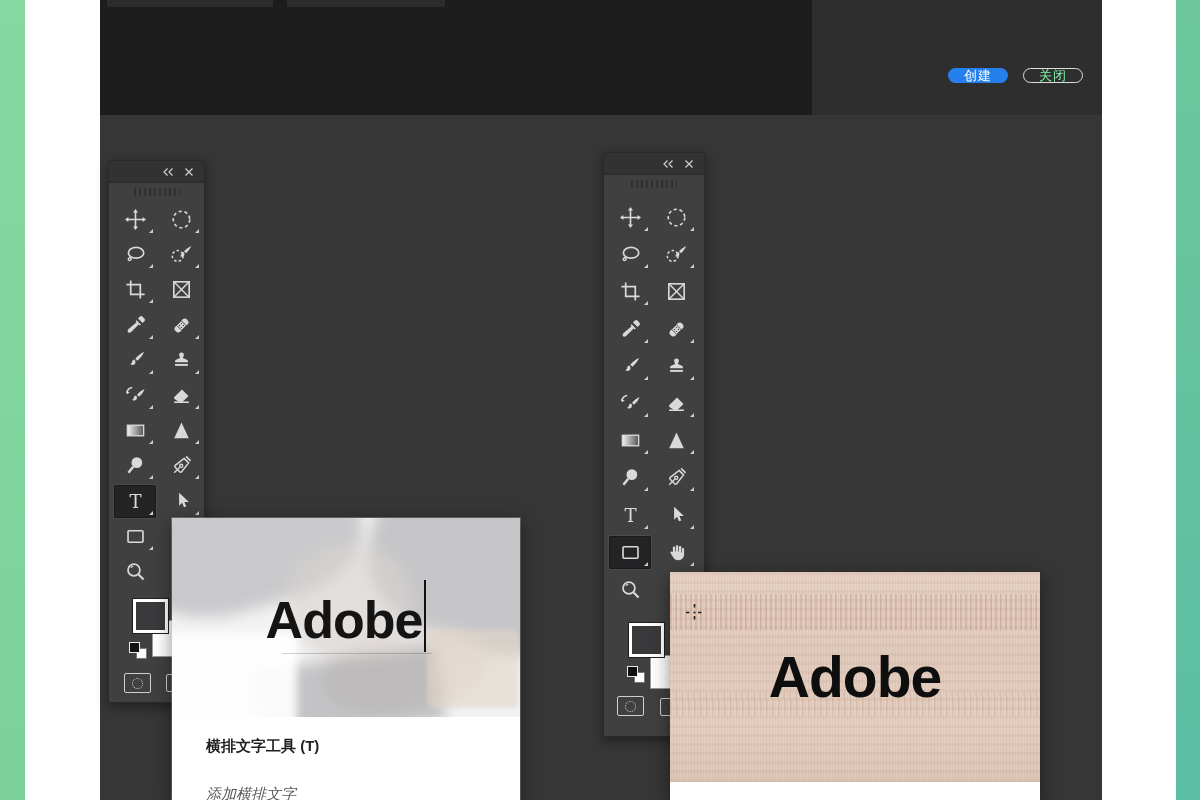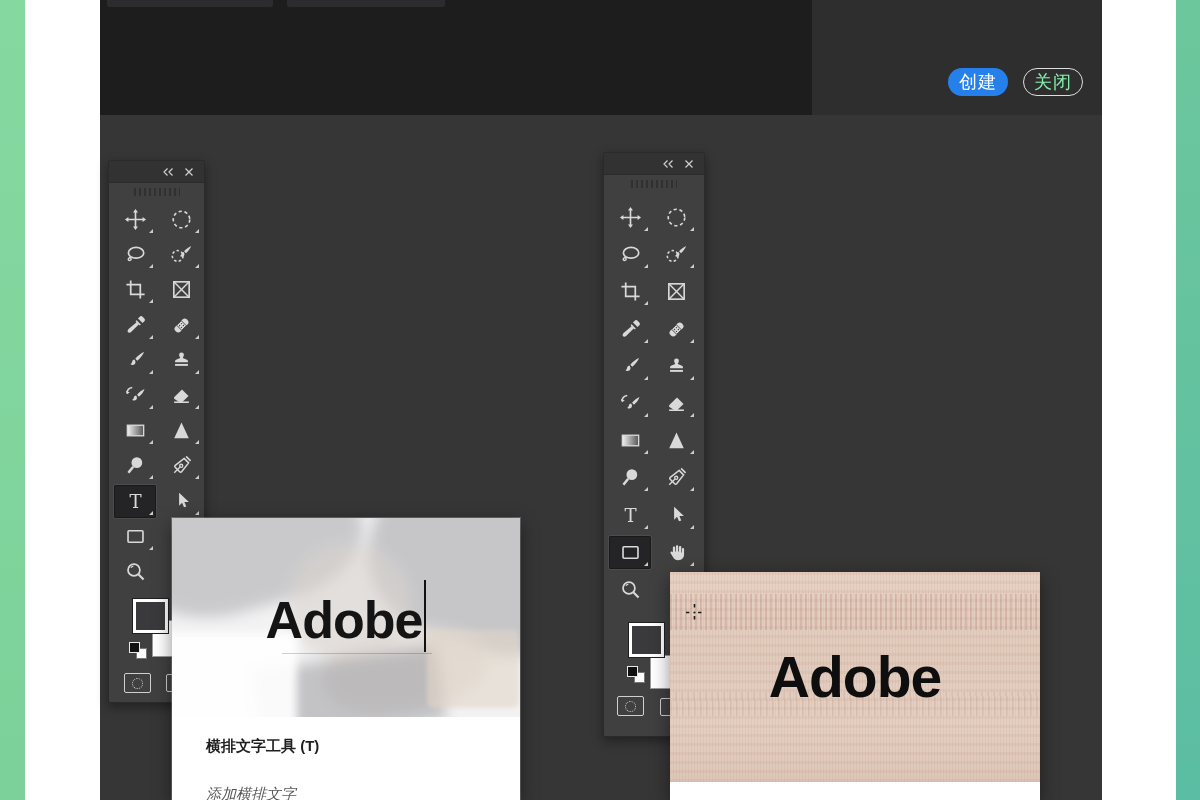--- a/index.html
+++ b/index.html
@@ -13,22 +13,22 @@
   .strip.right { left:1176px; width:24px; background:linear-gradient(180deg,#6cc79c,#5bbda3); }
 
   .main { position:absolute; left:100px; top:0; width:1002px; height:800px; background:#363636; }
 
   .panel-black { position:absolute; left:0; top:0; width:712px; height:115px; background:#1d1d1e; }
   .mini-field { position:absolute; top:0; height:7px; background:#2c2c2e; border-radius:0 0 2px 2px; }
   .mini-field.f1 { left:7px;  width:166px; }
   .mini-field.f2 { left:187px; width:158px; }
 
   .panel-topright { position:absolute; left:712px; top:0; width:290px; height:115px; background:#2e2e2e; }
-  .btn { position:absolute; top:68px; width:60px; height:28px; border-radius:15px;
-         font-size:18px; display:flex; align-items:center; justify-content:center;
+  .btn { position:absolute; top:68px; width:60px; height:15px; border-radius:15px;
+         font-size:13px; display:flex; align-items:center; justify-content:center;
          color:#fff; cursor:pointer; letter-spacing:1px; }
   .btn.primary { left:136px; background:#2680eb; border:none; }
   .btn.ghost   { left:211px; background:transparent; border:1.5px solid #dedede; color:#86efac; }
 
   
   .toolbar { position:absolute; background:#404040; border:1px solid #2a2a2a; border-radius:2px;
              box-shadow:0 4px 12px rgba(0,0,0,.4); z-index:5; }
   .toolbar.a { left:108px; top:160px; width:97px; height:543px; }
   .toolbar.b { left:603px; top:152px; width:102px; height:585px; }
   .tb-head { position:absolute; left:0; top:0; right:0; height:22px; background:#323232;

